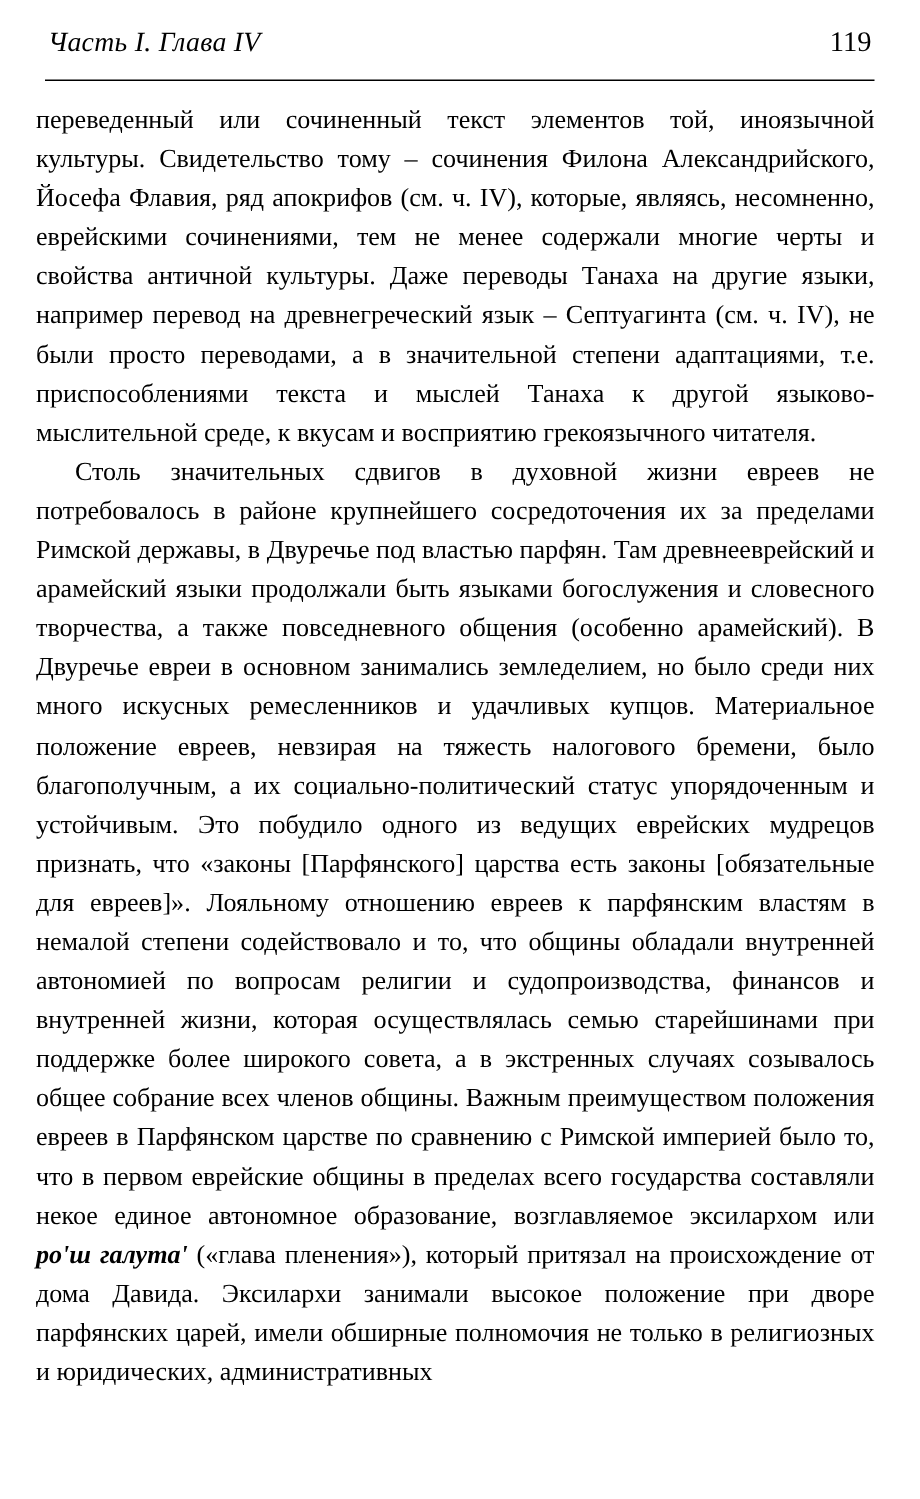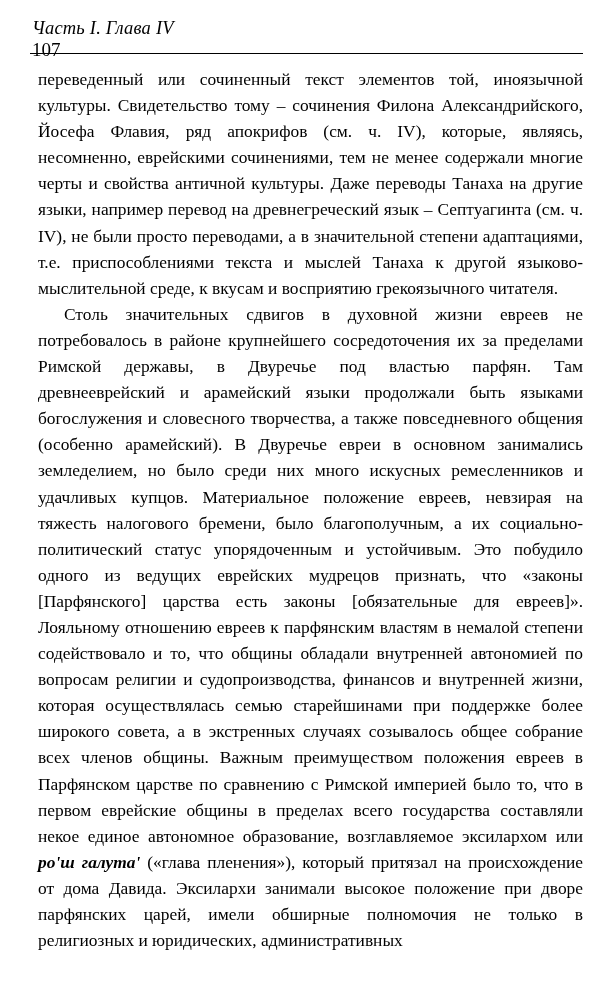--- a/index.html
+++ b/index.html
@@ -18,21 +18,20 @@
   }
   .header {
     position: absolute;
     top: 18px;
     left: 32px;
     right: 32px;
     height: 30px;
     display: flex;
     align-items: baseline;
     justify-content: space-between;
-    flex-direction: column;
   }
   .running-head {
     font-style: italic;
     font-size: 18.5px;
     letter-spacing: 0.2px;
     white-space: nowrap;
   }
   .page-number {
     font-size: 19px;
     font-style: normal;
@@ -40,21 +39,21 @@
   .rule {
     position: absolute;
     left: 30px;
     right: 30px;
     top: 53px;
     height: 1px;
     background: #000000;
   }
   .body-text {
     position: absolute;
-    left: 38px;
+    left: 24px;
     right: 30px;
     top: 66px;
     font-size: 17.4px;
     line-height: 26.1px;
     text-align: justify;
     text-justify: inter-word;
     hyphens: manual;
   }
   .body-text p {
     margin: 0;
@@ -67,21 +66,21 @@
     font-weight: bold;
   }
 </style>
 </head>
 <body>
 
 <div class="page">
 
   <div class="header">
     <div class="running-head">Часть I. Глава IV</div>
-    <div class="page-number">107</div>
+    <div class="page-number">119</div>
   </div>
 
   <div class="rule"></div>
 
   <div class="body-text">
     <p>переведенный или сочиненный текст элементов той, иноязычной культуры. Свидетельство тому – сочинения Филона Александрийского, Йосефа Флавия, ряд апокрифов (см. ч. IV), которые, являясь, несомненно, еврейскими сочинениями, тем не менее содержали многие черты и свойства античной культуры. Даже переводы Танаха на другие языки, например перевод на древнегреческий язык – Септуагинта (см. ч. IV), не были просто переводами, а в значительной степени адаптациями, т.е. приспособлениями текста и мыслей Танаха к другой языково-мыслительной среде, к вкусам и восприятию грекоязычного читателя.</p>
     <p class="indent"><span>Столь значительных сдвигов в духовной жизни евреев не потребовалось в районе крупнейшего сосредоточения их за пределами Римской державы, в Двуречье под властью парфян. Там древнееврейский и арамейский языки продолжали быть языками богослужения и словесного творчества, а также повседневного общения (особенно арамейский). В Двуречье евреи в основном занимались земледелием, но было среди них много искусных ремесленников и удачливых купцов. Материальное положение евреев, невзирая на тяжесть налогового бремени, было благополучным, а их социально-политический статус упорядоченным и устойчивым. Это побудило одного из ведущих еврейских мудрецов признать, что «законы [Парфянского] царства есть законы [обязательные для евреев]». Лояльному отношению евреев к парфянским властям в немалой степени содействовало и то, что общины обладали внутренней автономией по вопросам религии и судопроизводства, финансов и внутренней жизни, которая осуществлялась семью старейшинами при поддержке более широкого совета, а в экстренных случаях созывалось общее собрание всех членов общины. Важным преимуществом положения евреев в Парфянском царстве по сравнению с Римской империей было то, что в первом еврейские общины в пределах всего государства составляли некое единое автономное образование, возглавляемое эксилархом или </span><span class="ital">ро'ш галута'</span><span> («глава пленения»), который притязал на происхождение от дома Давида. Эксилархи занимали высокое положение при дворе парфянских царей, имели обширные полномочия не только в религиозных и юридических, административных</span></p>
   </div>
 
 </div>

